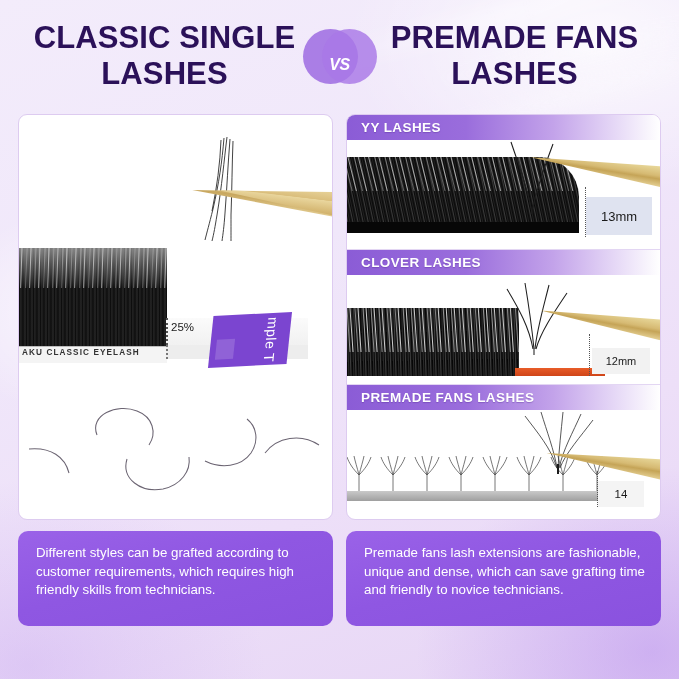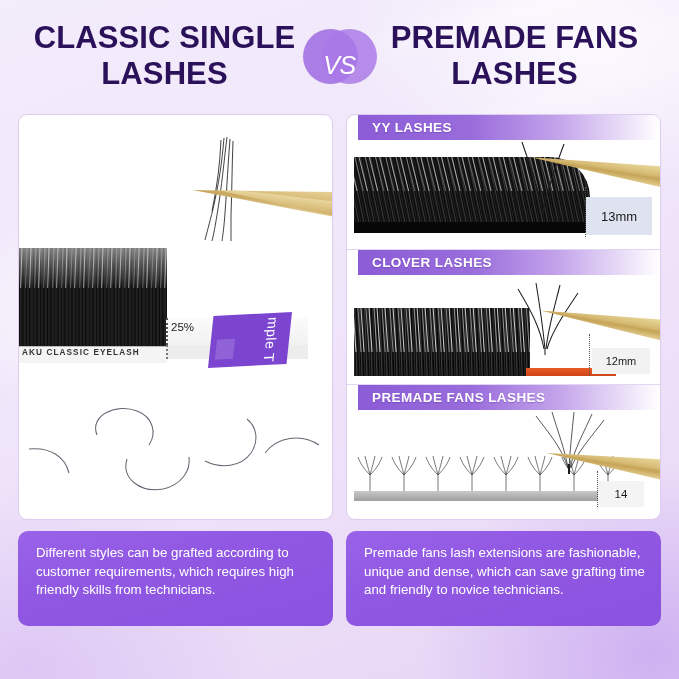--- a/index.html
+++ b/index.html
@@ -74,22 +74,22 @@
     border-radius: 50%;
     background: #9a67e0;
     opacity: 0.82;
   }
   .vs-circle.c1 { left: 1px; }
   .vs-circle.c2 { right: 1px; background: #a878e6; }
   .vs-text {
     position: relative;
     z-index: 3;
     color: #ffffff;
-    font-size: 25px;
-    font-weight: normal;
+    font-size: 16px;
+    font-weight: bold;
     font-style: italic;
     letter-spacing: -0.5px;
     line-height: 1;
     margin-top: 18px;
   }
 
   
   .panels {
     position: absolute;
     top: 114px;
@@ -233,21 +233,20 @@
     left: 10px; top: 282px;
     width: 300px; height: 118px;
   }
 
   
   .section {
     position: relative;
     flex: 1 1 0;
     border-bottom: 1px solid #e3d6f3;
     overflow: hidden;
-    padding-left: 11px;
   }
   .section:last-child { border-bottom: none; }
 
   .section-header {
     position: relative;
     height: 25px;
     background: linear-gradient(90deg, #8b5cd6 0%, #9a6ddc 38%, #c3a3ea 66%, #ffffff 100%);
     display: flex;
     align-items: center;
   }

